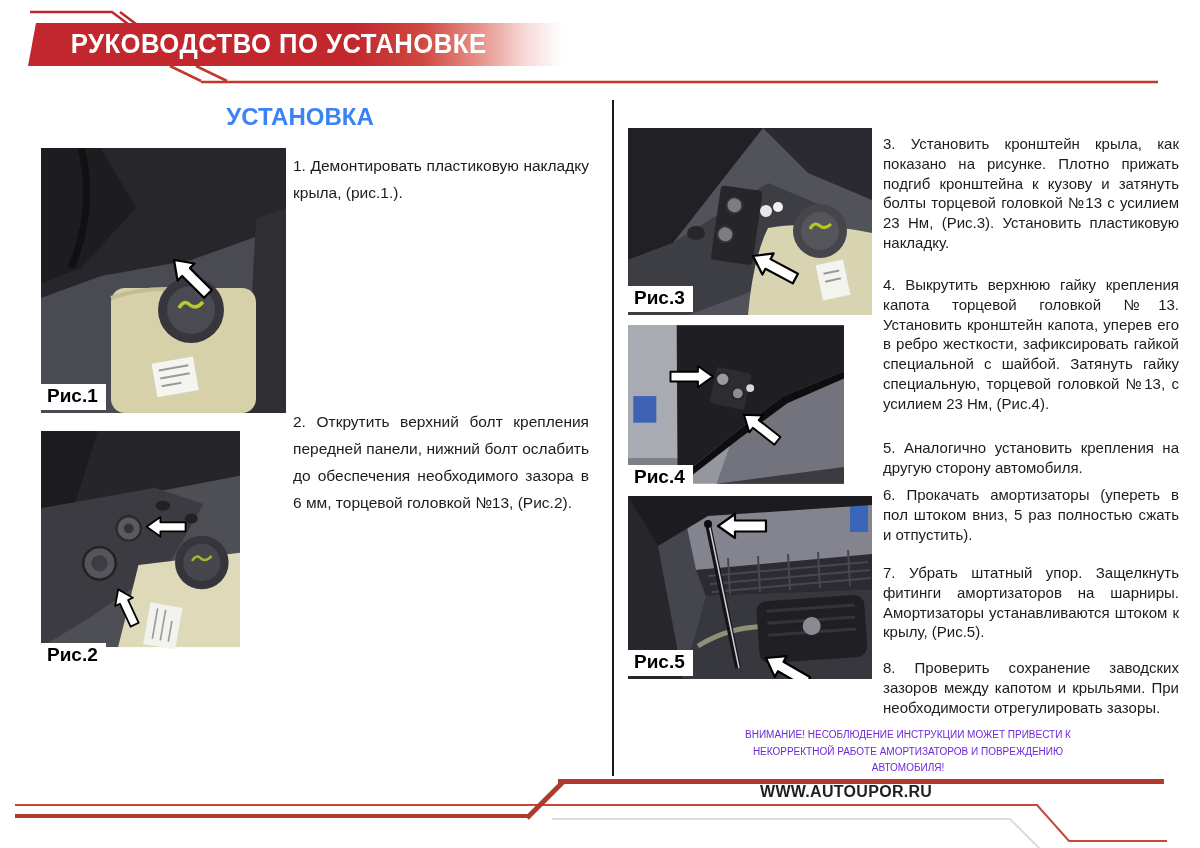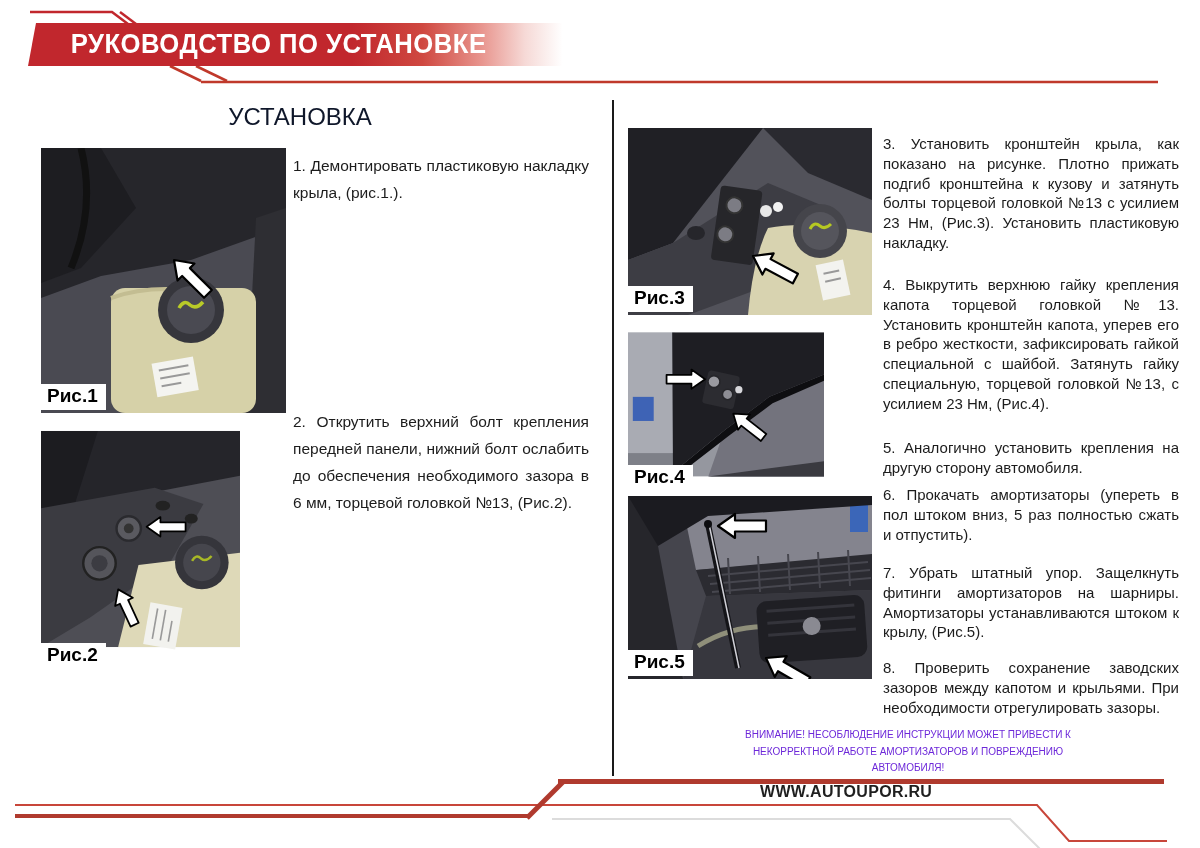--- a/index.html
+++ b/index.html
@@ -9,21 +9,21 @@
   svg{display:block;}
 
   
   .band{position:absolute;left:28px;top:23px;width:540px;height:43px;
         background:linear-gradient(to right,#c1272d 0,#c1272d 60%,#cf4840 73%,#e8958e 84%,#f6d9d6 92%,rgba(255,255,255,0) 99%);
         clip-path:polygon(8px 0,100% 0,100% 100%,0 100%);}
   .band span{display:block;padding-left:45px;line-height:42px;font-size:27px;font-weight:bold;
         color:#fff;letter-spacing:.5px;transform:scaleX(.95);transform-origin:left center;white-space:nowrap;}
 
   
-  .sec-title{left:165px;top:103px;width:270px;text-align:center;font-size:24px;font-weight:normal;color:#0f172a;}
+  .sec-title{left:165px;top:103px;width:270px;text-align:center;font-size:24px;font-weight:bold;color:#3b82f6;}
 
   
   .step{width:296px;text-align:justify;color:#1c1c1c;}
   .step.l{left:293px;font-size:15.5px;line-height:27px;}
   .step.r{left:883px;font-size:15px;line-height:19.8px;}
 
   
   .fig{position:absolute;}
   .fig svg{width:100%;height:100%;}
   .figlabel{position:absolute;left:0;bottom:3px;background:#fff;color:#000;
@@ -142,21 +142,21 @@
       <g transform="translate(205,152) rotate(-12)">
         <rect x="-14" y="-18" width="28" height="36" fill="#f3f3ef"></rect>
         <line x1="-8" y1="-8" x2="8" y2="-8" stroke="#999" stroke-width="2"></line>
         <line x1="-8" y1="0" x2="8" y2="0" stroke="#999" stroke-width="2"></line>
       </g>
       <use href="#arr" transform="translate(125,128) rotate(28)"></use>
     </svg>
     <div class="figlabel">Рис.3</div>
   </div>
 
-  <div class="fig" style="left:628px;top:315px;width:196px;height:179px;">
+  <div class="fig" style="left:628px;top:315px;width:216px;height:179px;">
     <svg viewBox="0 0 244 179">
       <rect width="244" height="179" fill="#95979f"></rect>
       <rect x="0" y="0" width="58" height="179" fill="#a9abb3"></rect>
       <rect x="6" y="80" width="26" height="30" fill="#3e63b5"></rect>
       <rect x="0" y="150" width="58" height="29" fill="#7e8088"></rect>
       <polygon points="175,80 244,50 244,179 100,179 120,122" fill="#73737d"></polygon>
       <polygon points="100,179 244,160 244,179" fill="#3a3a40"></polygon>
       <polygon points="55,0 244,0 244,52 176,80 121,121 56,174" fill="#1e1e23"></polygon>
       <polygon points="56,174 121,121 176,80 244,52 244,60 180,88 126,128 60,179" fill="#0e0e11"></polygon>
       <g transform="rotate(12 115 70)">

